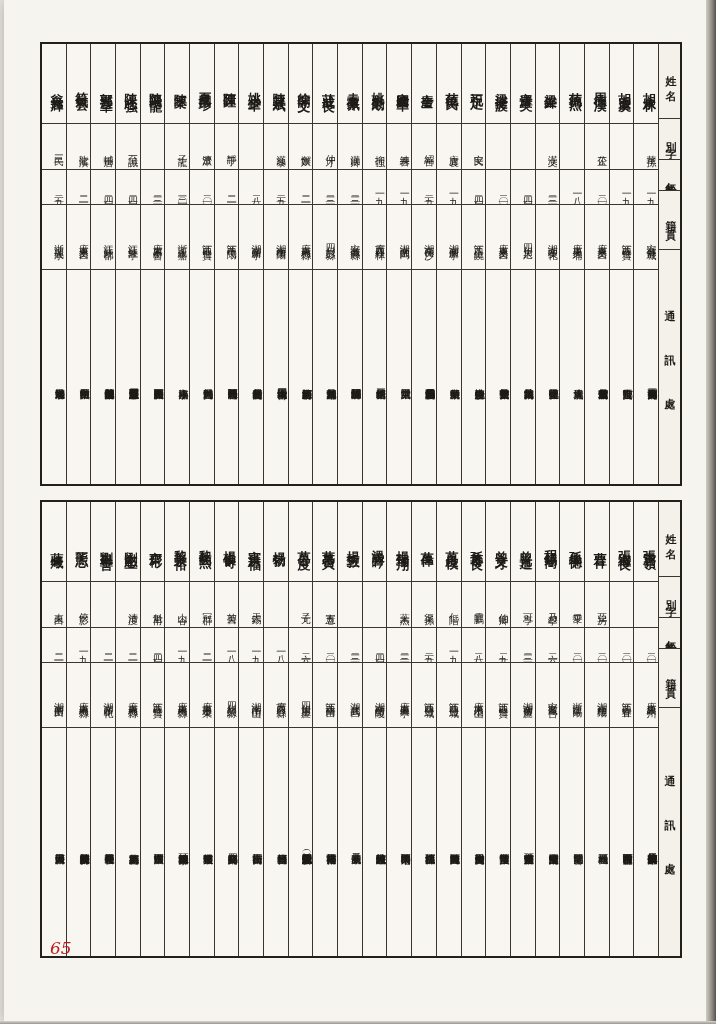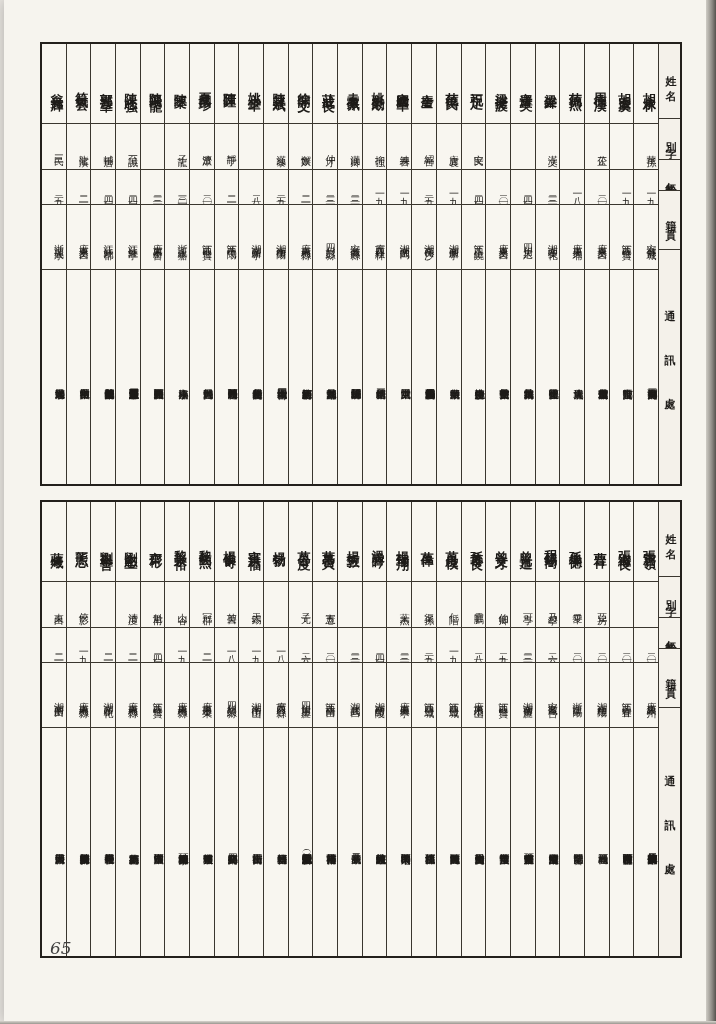--- a/index.html
+++ b/index.html
@@ -32,21 +32,21 @@
   .cell-address{flex:1;font-size:10px;line-height:11px;letter-spacing:0;padding-top:7px;}
 
   .header-col .cell{align-items:center;justify-content:center;font-weight:bold;padding-top:0;}
   .h-name{letter-spacing:14px;font-size:11px;}
   .h-courtesy{letter-spacing:6px;font-size:11px;}
   .h-age{letter-spacing:2px;font-size:11px;}
   .h-native{letter-spacing:9px;font-size:11px;}
   .h-contact{letter-spacing:44px;font-size:11px;}
 
   .page-number{position:absolute;left:50px;top:938px;font-size:17px;font-style:italic;
-        font-family:"DejaVu Serif","Liberation Serif",serif;color:#404040;}
+        font-family:"DejaVu Serif","Liberation Serif",serif;color:#b91c1c;}
 </style>
 </head>
 <body>
 
 <div class="scan">
   <div class="sheet"></div>
 
   <div class="content">
 
     <section class="roster top">

